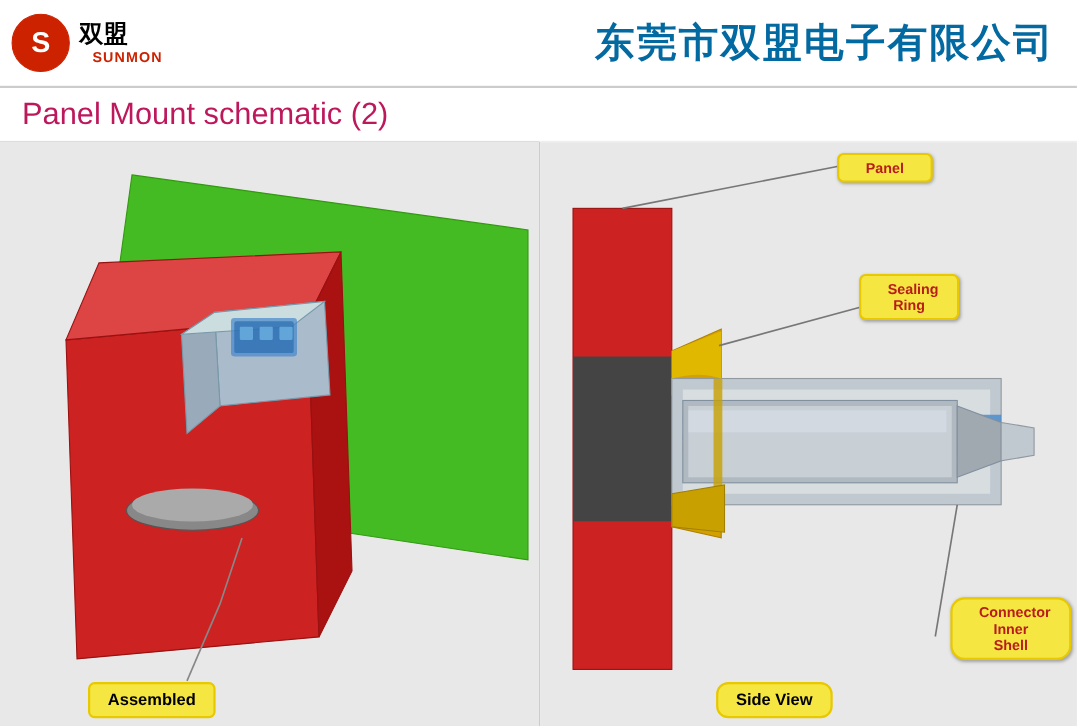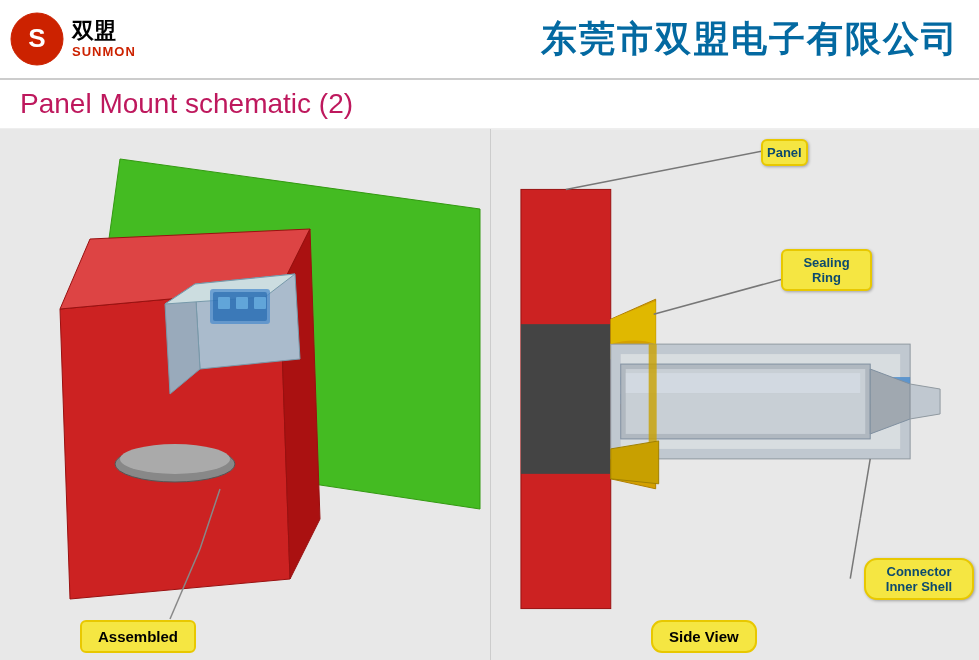--- a/index.html
+++ b/index.html
@@ -39,20 +39,21 @@
       font-size: 22px;
       font-weight: bold;
       color: #000;
       line-height: 1.1;
     }
     #logo-english {
       font-size: 13px;
       font-weight: bold;
       color: #cc2200;
       letter-spacing: 1px;
+      margin-left: 12px;
     }
     #company-name {
       font-size: 36px;
       font-weight: bold;
       color: #0369a1;
       letter-spacing: 2px;
       margin-left: 40px;
     }
 
     
@@ -115,24 +116,24 @@
       height: 100%;
       position: relative;
     }
 
     
     .callout-box {
       position: absolute;
       background: #f5e642;
       border: 2px solid #e8c800;
       border-radius: 6px;
-      padding: 4px 4px;
+      padding: 4px 24px;
       font-size: 13px;
       font-weight: bold;
-      color: #0c4a6e;
+      color: #b91c1c;
       text-align: center;
       white-space: nowrap;
       box-shadow: 1px 1px 3px rgba(0,0,0,0.3);
     }
     .callout-box.wide {
       white-space: normal;
       width: 110px;
       border-radius: 13px;
     }
 

